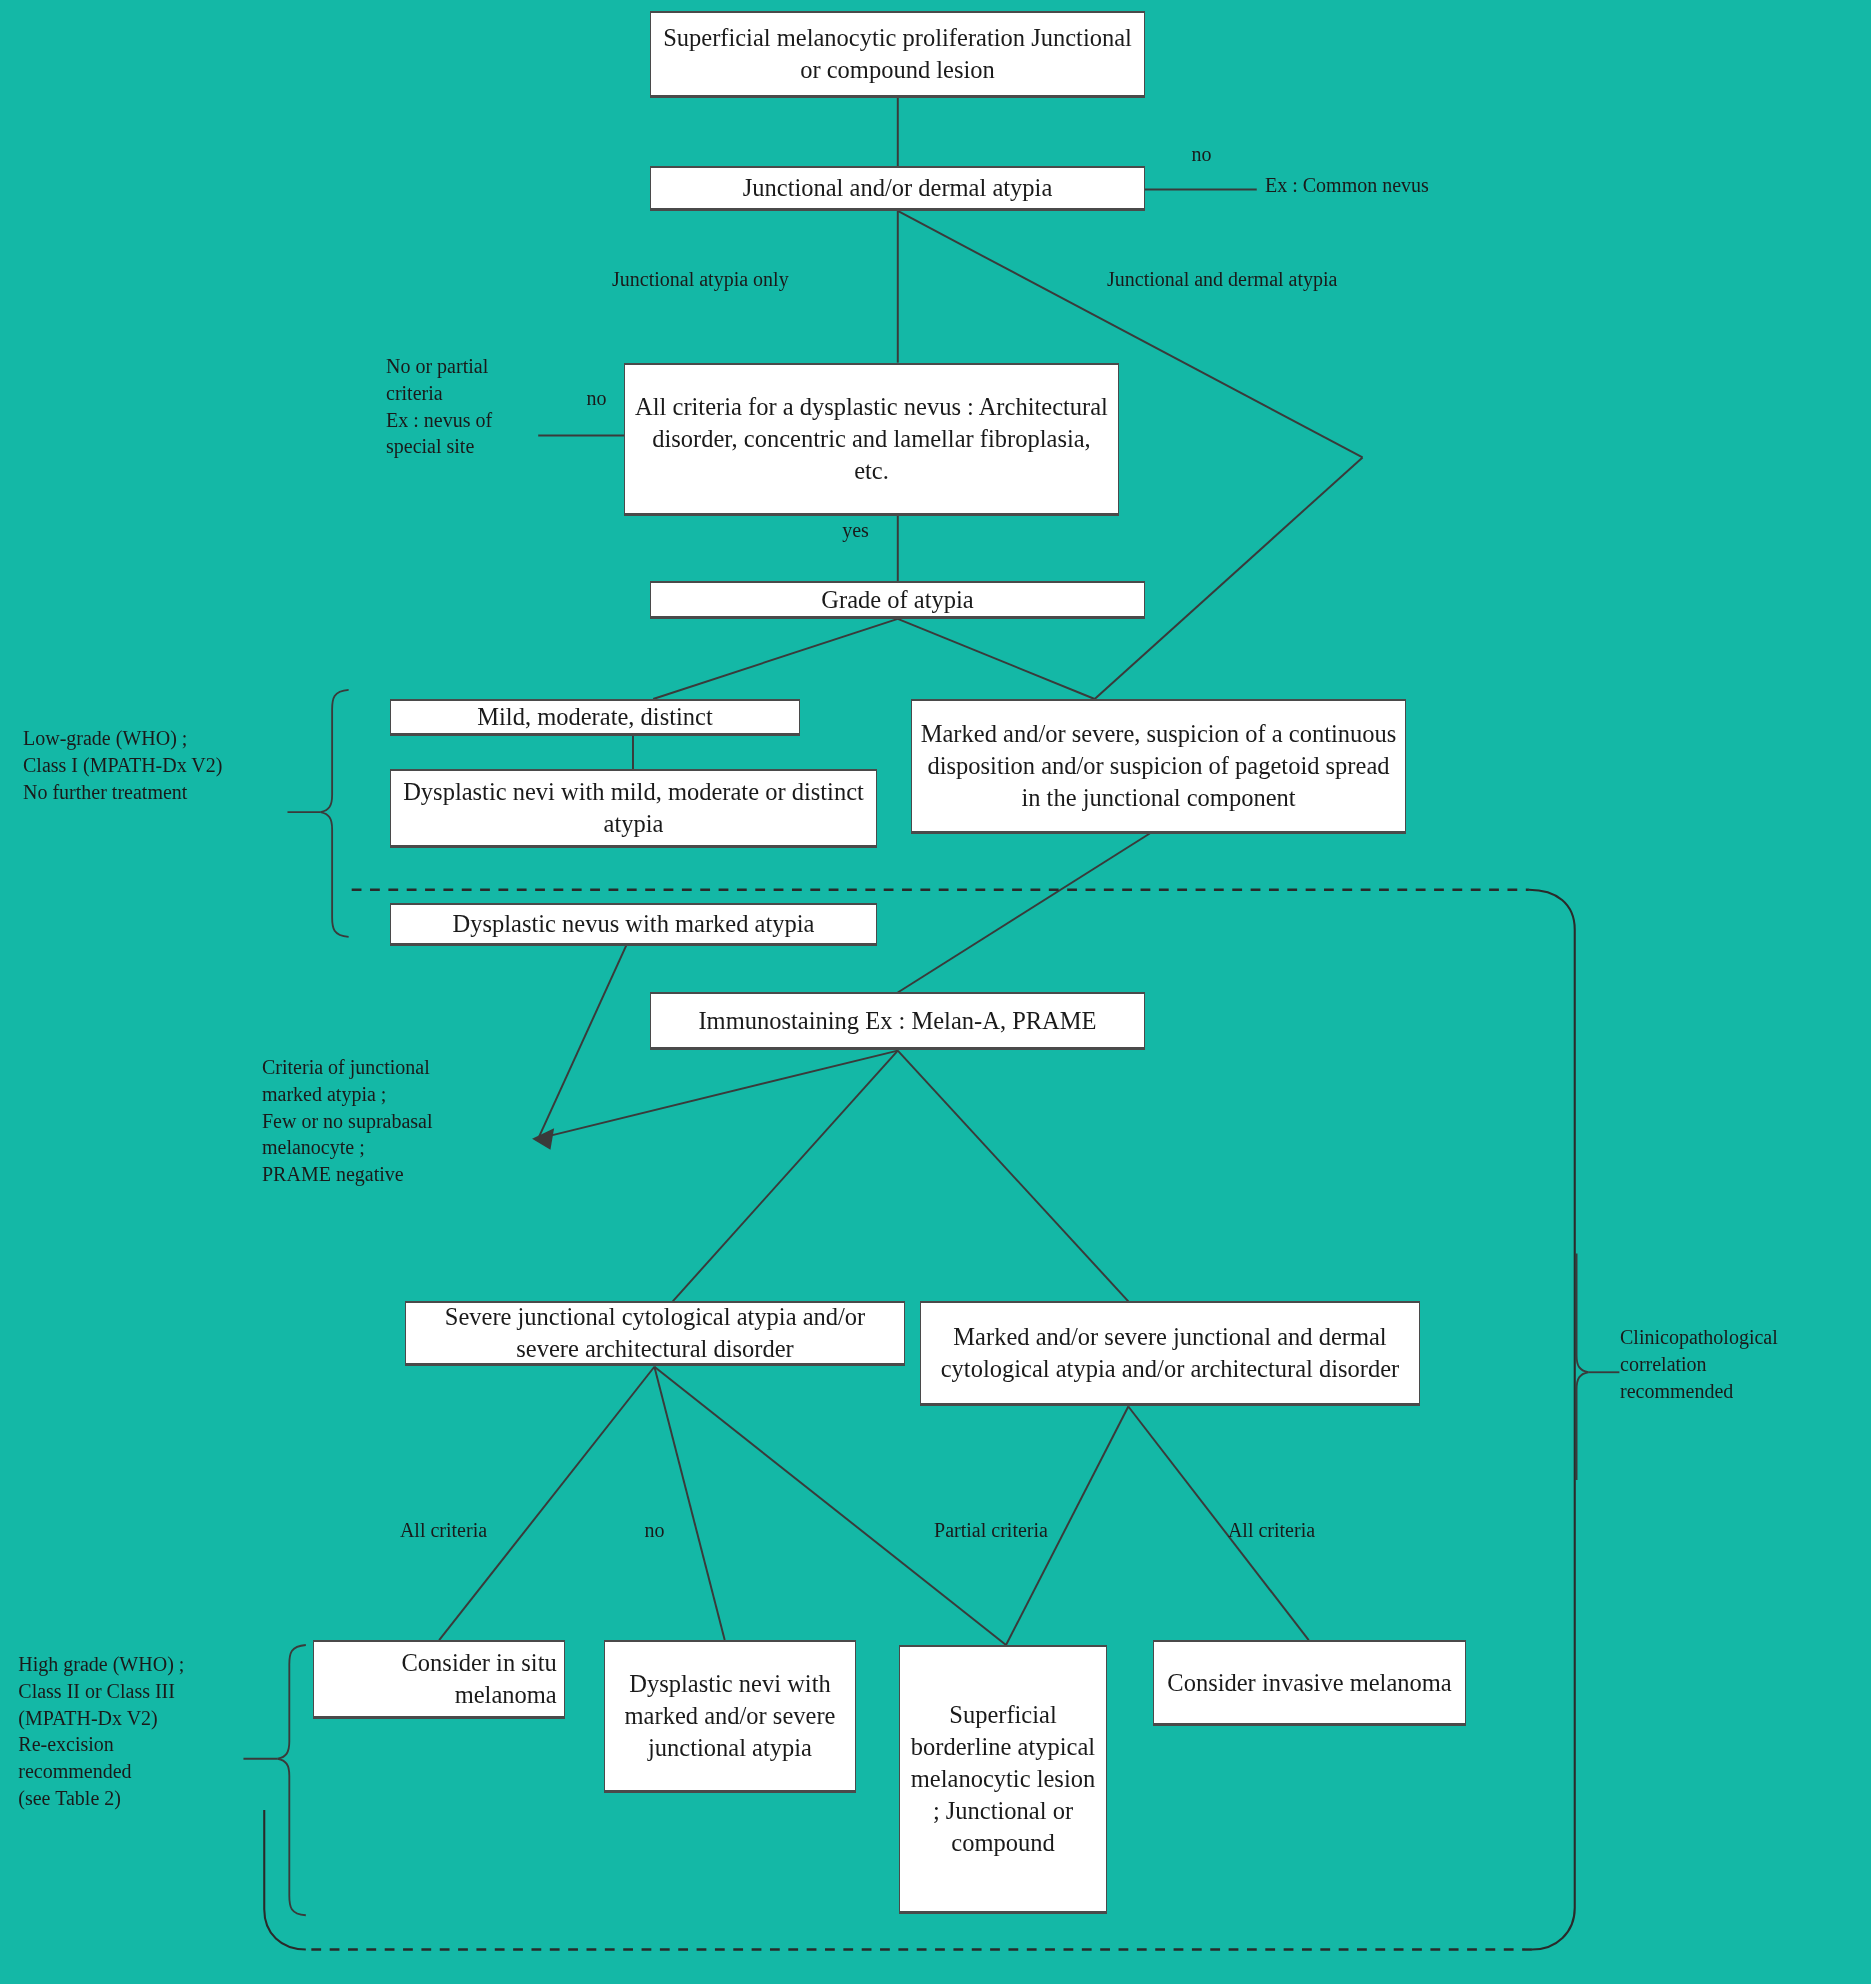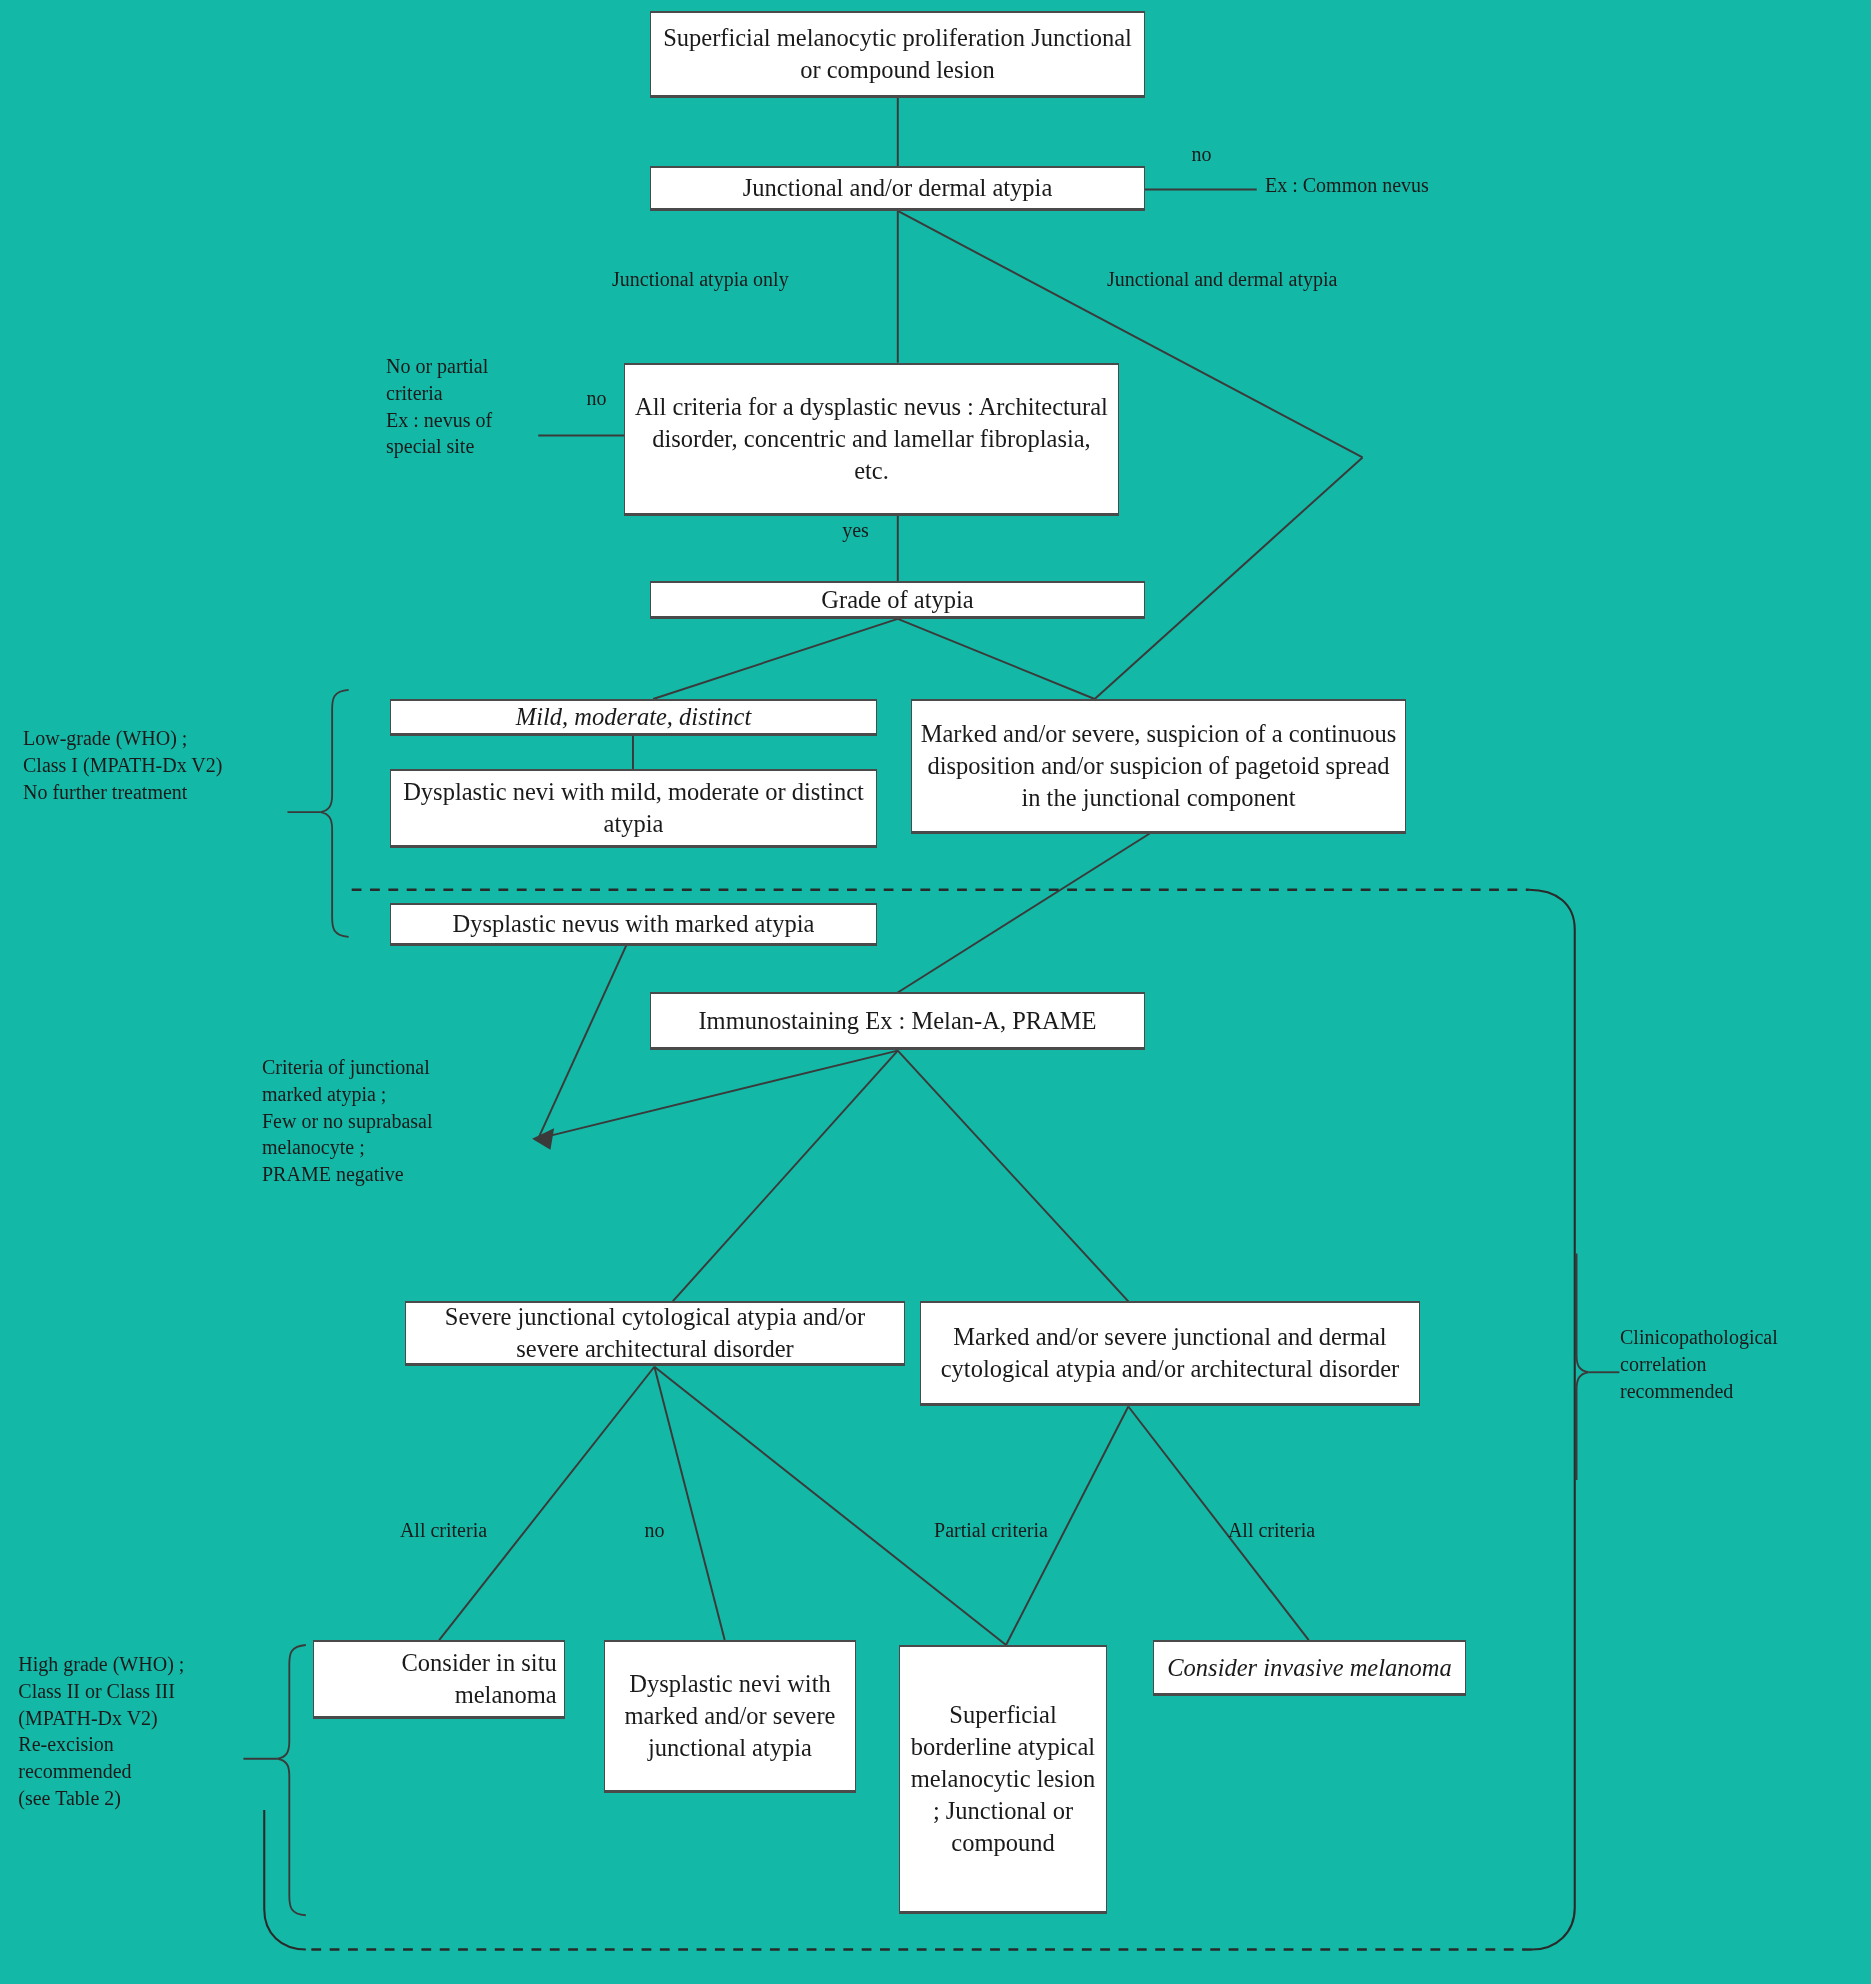--- a/index.html
+++ b/index.html
@@ -124,21 +124,21 @@
   <div class="node" style="left:624px;top:363px;width:495px;height:153px;">
     <span>All criteria for a dysplastic nevus :
 Architectural disorder, concentric and
 lamellar fibroplasia, etc.</span>
   </div>
 
   <div class="node" style="left:650px;top:581px;width:495px;height:38px;">
     <span>Grade of atypia</span>
   </div>
 
-  <div class="node" style="left:390px;top:699px;width:487px;height:37px;font-style:italic;">
+  <div class="node" style="left:390px;top:699px;width:410px;height:37px;">
     <span>Mild, moderate, distinct</span>
   </div>
 
   <div class="node" style="left:390px;top:769px;width:487px;height:79px;">
     <span>Dysplastic nevi with mild, moderate or
 distinct atypia</span>
   </div>
 
   <div class="node" style="left:911px;top:699px;width:495px;height:135px;">
     <span>Marked and/or severe, suspicion of a
@@ -182,21 +182,21 @@
   <div class="node" style="left:899px;top:1645px;width:208px;height:269px;">
     <span>Superficial
 borderline
 atypical
 melanocytic
 lesion ;
 Junctional or
 compound</span>
   </div>
 
-  <div class="node" style="left:1153px;top:1640px;width:313px;height:56px;font-style:italic;">
+  <div class="node" style="left:1153px;top:1640px;width:313px;height:86px;">
     <span>Consider invasive
 melanoma</span>
   </div>
 
   <div class="lbl c" style="left:1162px;top:141px;width:79px;">no</div>
 
   <div class="lbl l" style="left:612px;top:266px;width:287px;">Junctional atypia only</div>
 
   <div class="lbl l" style="left:1107px;top:266px;width:373px;">Junctional and dermal atypia</div>
 

